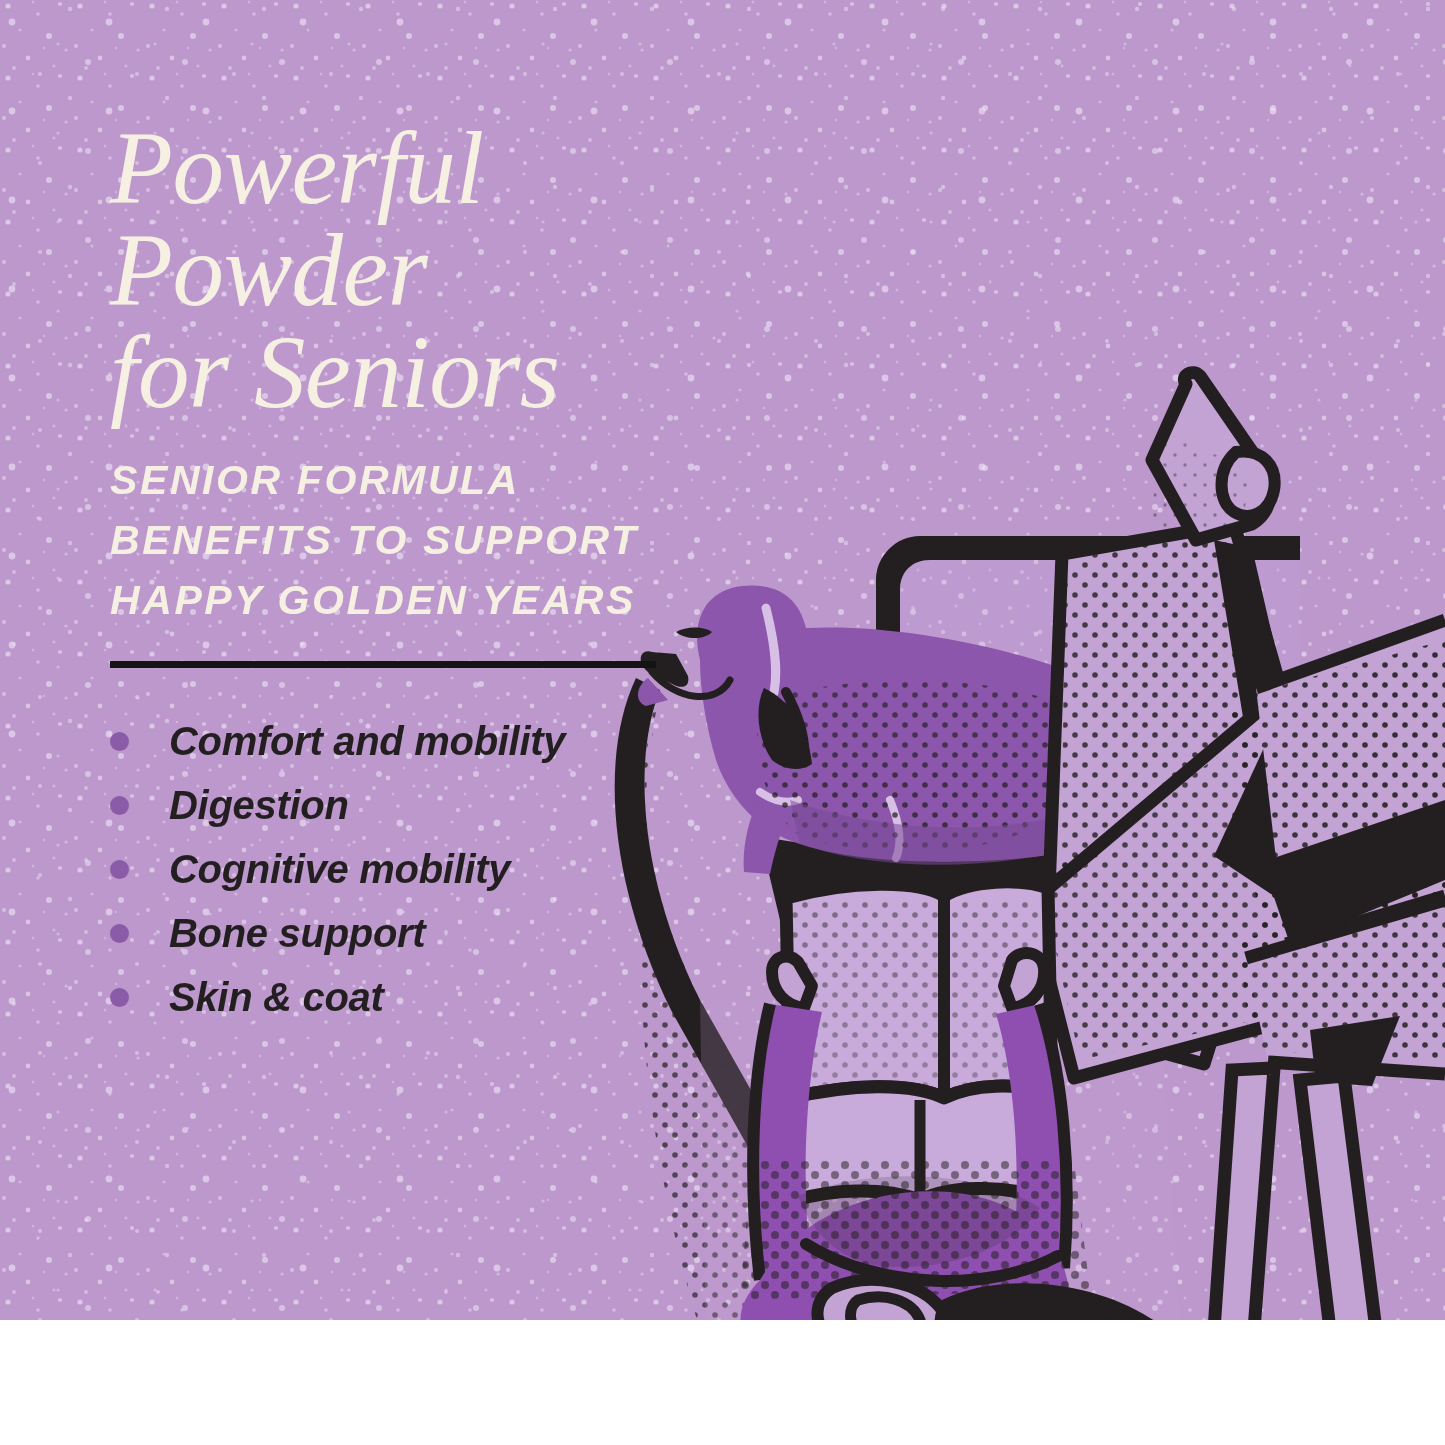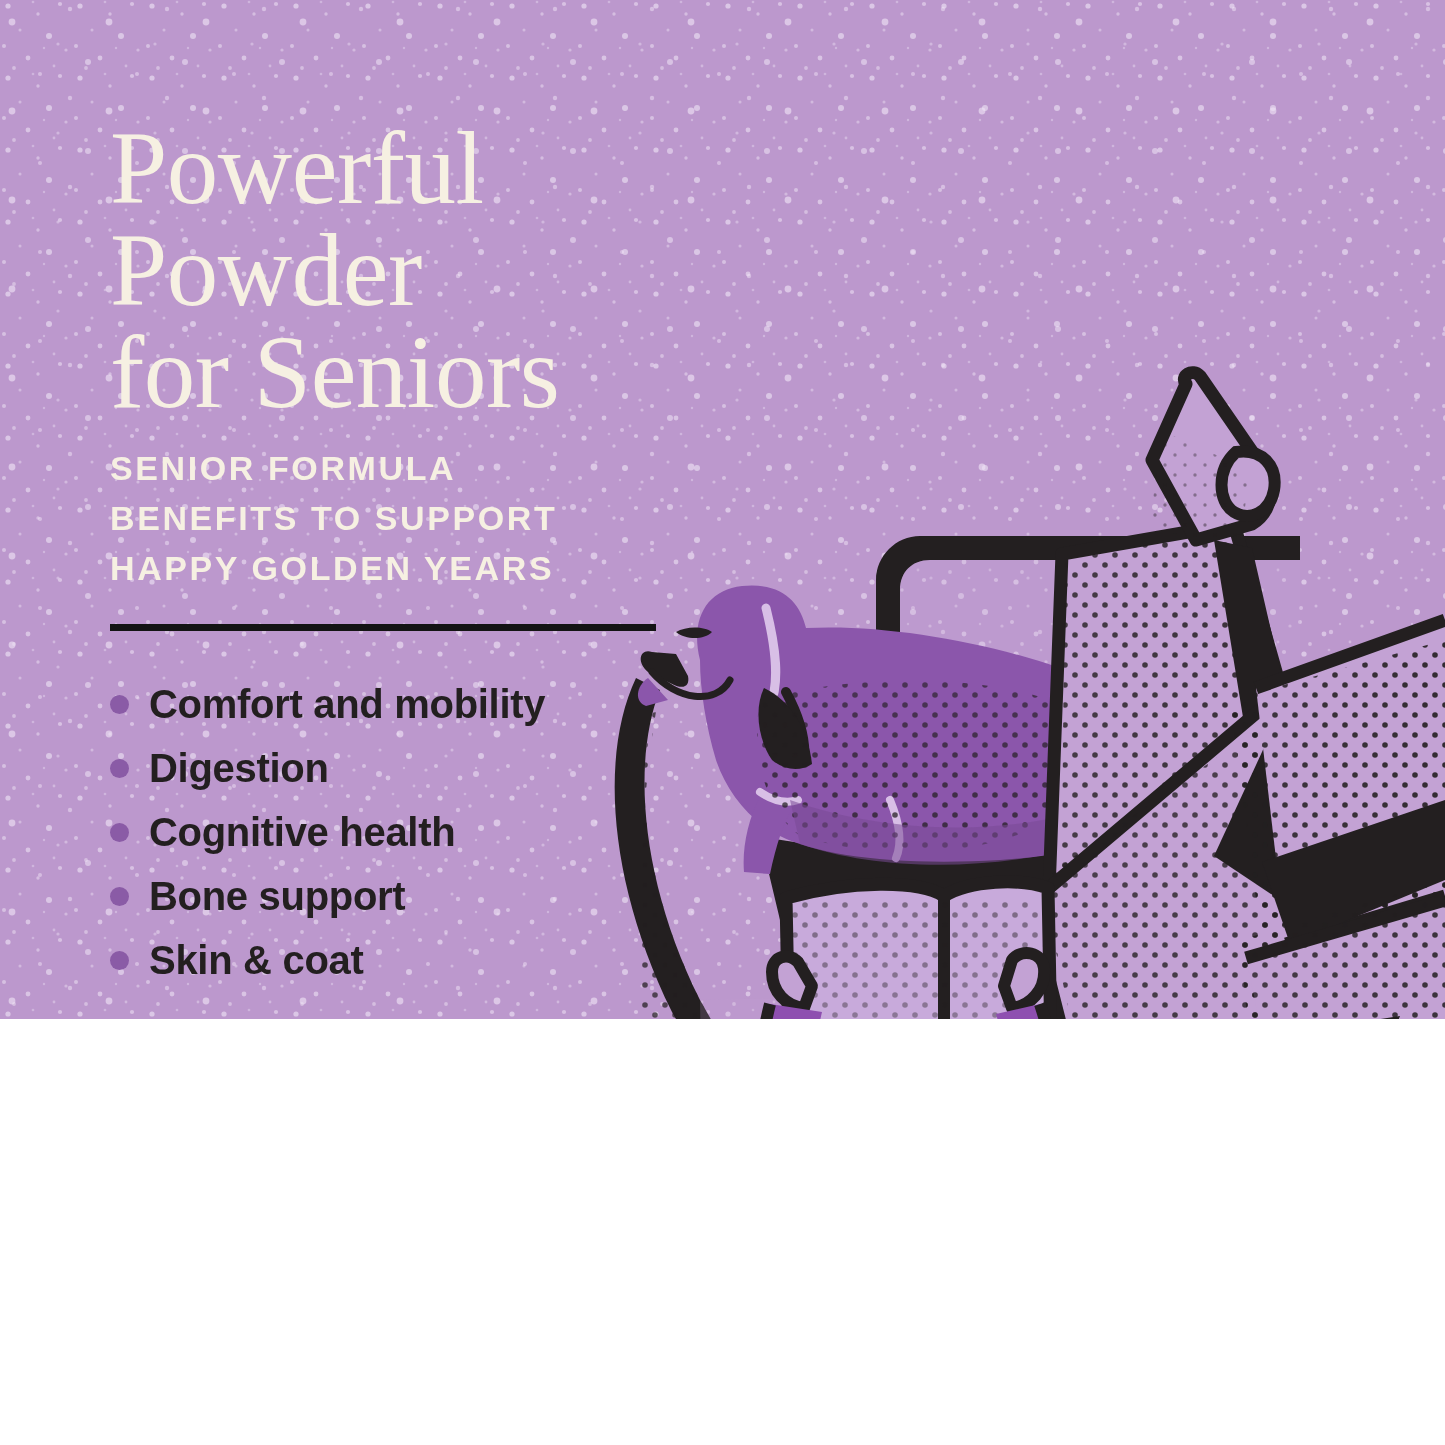--- a/index.html
+++ b/index.html
@@ -3,24 +3,25 @@
 <meta charset="utf-8">
 <style>
   html, body {
     margin: 0;
     padding: 0;
     background: #ffffff;
   }
   #poster {
     position: relative;
     width: 1445px;
-    height: 1019px;
+    height: 1320px;
     overflow: hidden;
     background: #bc98cd;
     font-family: "Liberation Sans", sans-serif;
+    font-style: italic;
   }
 
   
   .speckle {
     position: absolute;
     inset: 0;
     pointer-events: none;
   }
 
   
@@ -43,45 +44,46 @@
     font-family: "Liberation Serif", serif;
     font-weight: 400;
     color: #f6f0e2;
     font-size: 103px;
     line-height: 0.99;
     letter-spacing: -0.5px;
     margin: 0;
     white-space: pre-line;
   }
   .subhead {
-    margin: 20px 0 0 0;
+    margin: 26px 0 0 0;
     font-family: "Liberation Sans", sans-serif;
     font-weight: bold;
     color: #f6f0e2;
-    font-size: 34px;
+    font-size: 41px;
     line-height: 1.47;
     letter-spacing: 2.6px;
     text-transform: uppercase;
     white-space: pre-line;
   }
   .divider {
     margin-top: 30px;
     width: 546px;
     height: 7px;
     background: #141414;
   }
   .benefit-list {
     list-style: none;
     margin: 42px 0 0 0;
     padding: 0;
   }
   .benefit-item {
     display: flex;
     align-items: center;
     height: 64px;
+    gap: 20px;
   }
   .benefit-dot {
     width: 19px;
     height: 19px;
     border-radius: 50%;
     background: #8a5ba6;
     flex: 0 0 auto;
     margin-right: 20px;
   }
   .benefit-label {
@@ -402,21 +404,21 @@
       <li class="benefit-item">
         <span class="benefit-dot"></span>
         <span class="benefit-label">Comfort and mobility</span>
       </li>
       <li class="benefit-item">
         <span class="benefit-dot"></span>
         <span class="benefit-label">Digestion</span>
       </li>
       <li class="benefit-item">
         <span class="benefit-dot"></span>
-        <span class="benefit-label">Cognitive health</span>
+        <span class="benefit-label">Cognitive mobility</span>
       </li>
       <li class="benefit-item">
         <span class="benefit-dot"></span>
         <span class="benefit-label">Bone support</span>
       </li>
       <li class="benefit-item">
         <span class="benefit-dot"></span>
         <span class="benefit-label">Skin &amp; coat</span>
       </li>
     </ul>

